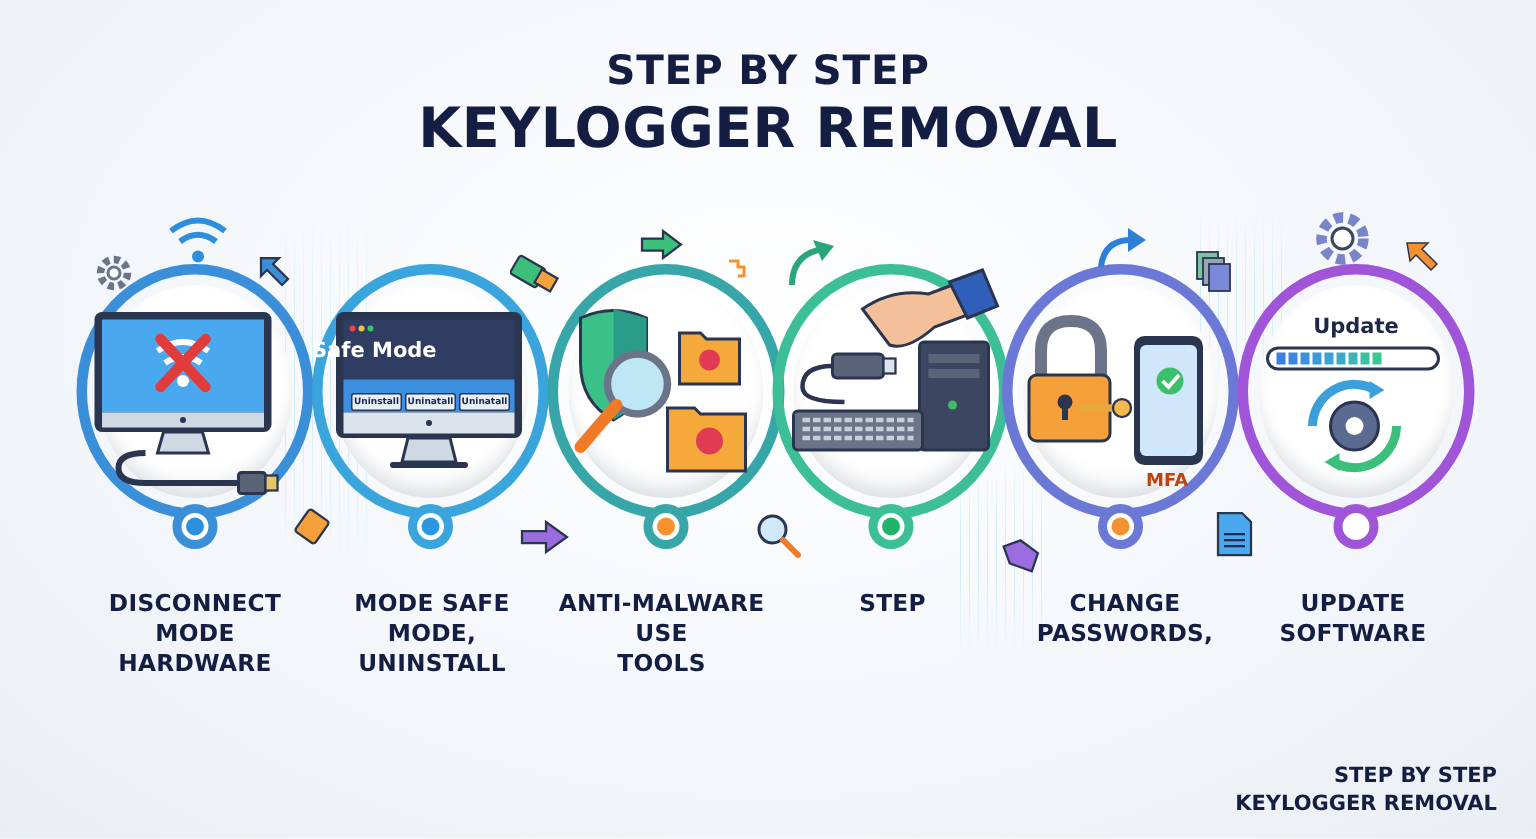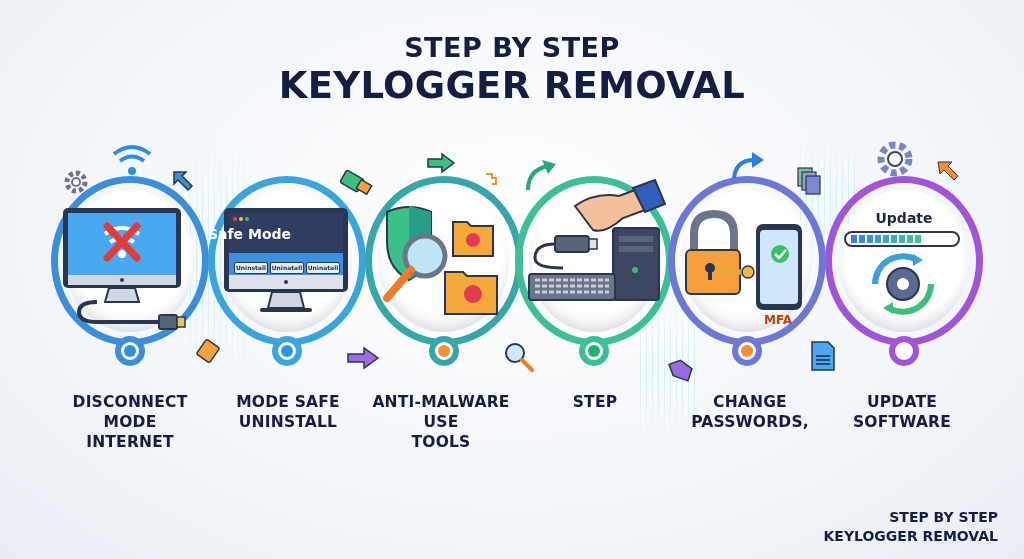--- a/index.html
+++ b/index.html
@@ -262,24 +262,25 @@
   <path d="M2 2 h16 l6 6 v22 h-22 z" fill="#4aa8ee" stroke="#2a3550" stroke-width="1.5"></path>
   <path d="M6 16 h14 M6 20 h14 M6 24 h14" stroke="#1e2846" stroke-width="1.5"></path>
 </svg>
 <svg class="deco" style="left:484px;top:172px;" width="14" height="14" viewBox="0 0 14 14">
   <path d="M2 2 h6 v4 h4 v6 h-4" stroke="#f5912e" stroke-width="2" fill="none"></path>
 </svg>
 
 <div class="label" style="left:45px;">
   <span>DISCONNECT</span>
   <span>MODE</span>
-  <span>INTERNET</span>
+  <span>HARDWARE</span>
 </div>
 <div class="label" style="left:203px;">
   <span>MODE SAFE</span>
+  <span>MODE,</span>
   <span>UNINSTALL</span>
 </div>
 <div class="label" style="left:356px;">
   <span>ANTI-MALWARE</span>
   <span>USE</span>
   <span>TOOLS</span>
 </div>
 <div class="label" style="left:510px;">
   <span>STEP</span>
 </div>

